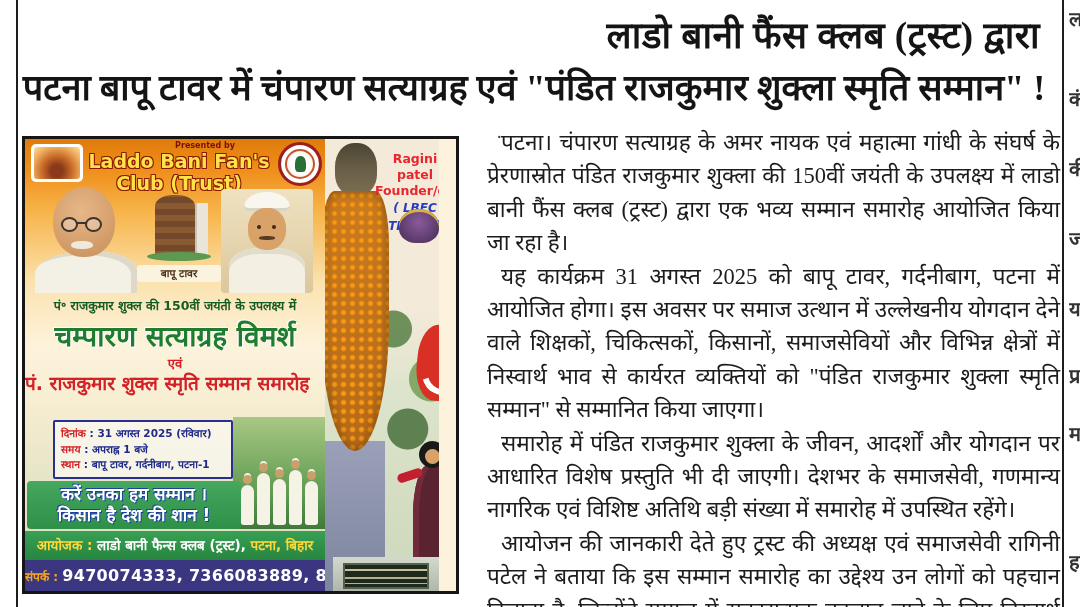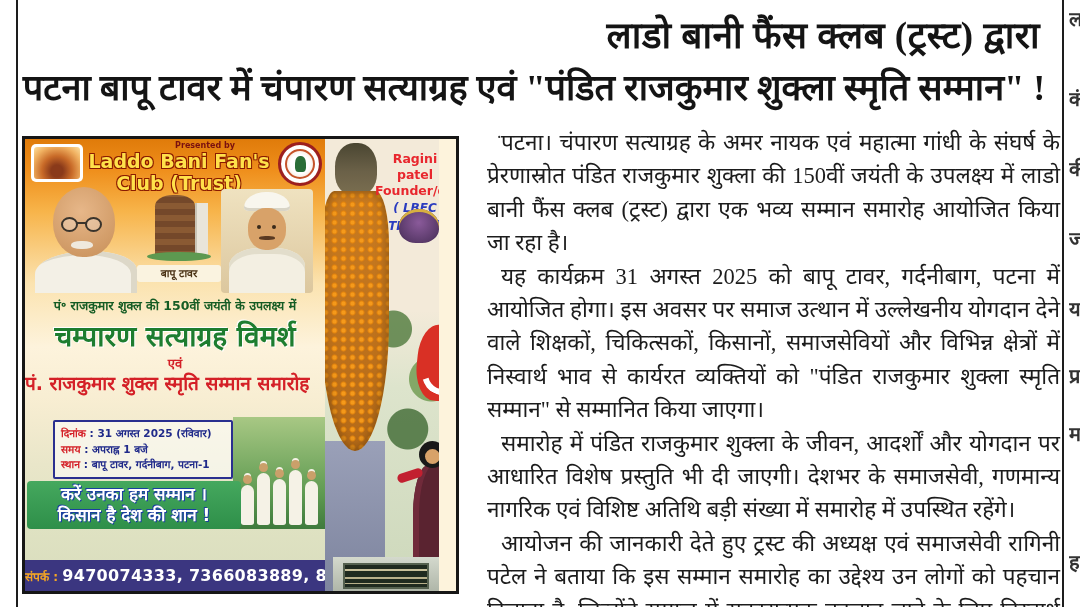--- a/index.html
+++ b/index.html
@@ -276,20 +276,21 @@
         <span class="farmer"></span>
         <span class="farmer"></span>
         <span class="farmer"></span>
       </div>
 
       <div class="p-slogan">
         <div>करें उनका हम सम्मान ।</div>
         <div>किसान है देश की शान !</div>
       </div>
 
+      <div class="p-organizer"><span class="olbl">आयोजक :</span><span class="oname"> लाडो बानी फैन्स क्लब (ट्रस्ट),</span><span class="oplace"> पटना, बिहार</span></div>
 
       <div class="p-contact"><span class="clbl">संपर्क : </span><span class="cnum">9470074333, 7366083889, 8292454982</span></div>
     </div>
 
     <div class="poster-strip">
       <div class="strip-foliage"></div>
       <div class="statue">
         <div class="statue-torso"></div>
         <div class="statue-head"></div>
         <div class="statue-garland"></div>

